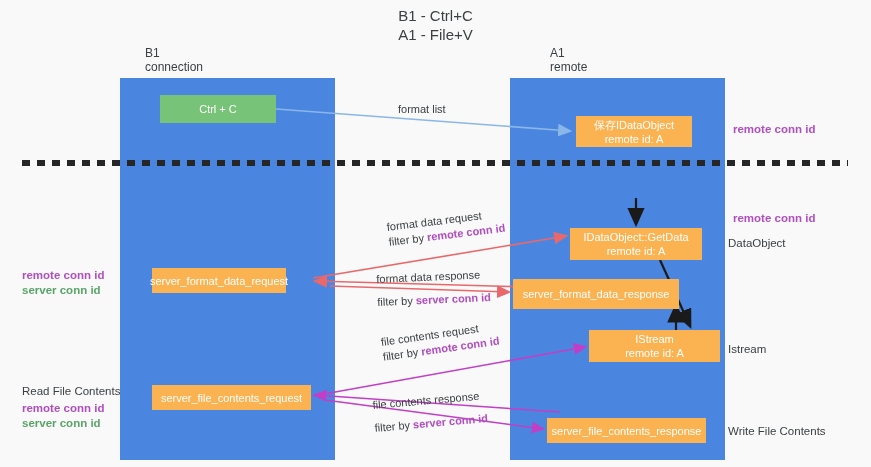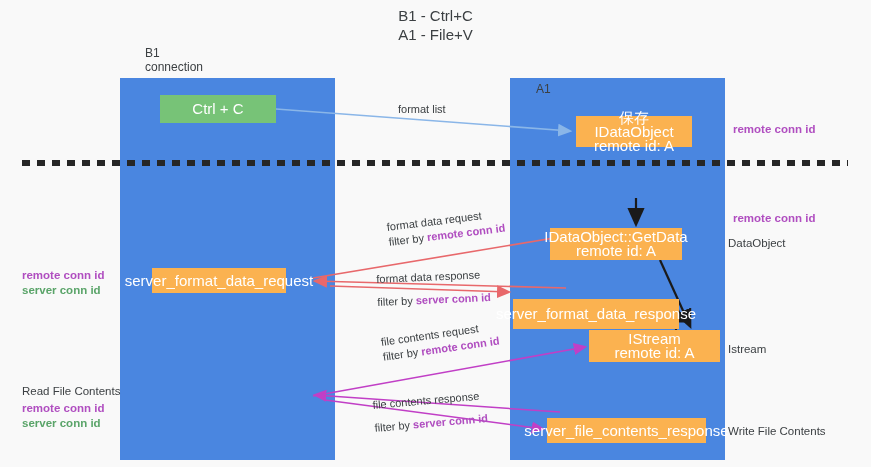--- a/index.html
+++ b/index.html
@@ -18,48 +18,48 @@
   #title{
     left:0;top:6px;width:871px;text-align:center;
     font-size:15px;line-height:19px;color:#3c4043;
   }
 
   
   .col-head{
     font-size:12px;line-height:14px;color:#3c4043;
   }
   #head-b1{left:145px;top:46px;width:140px;}
-  #head-a1{left:536px;top:46px;width:140px;margin-top:36px;}
+  #head-a1{left:550px;top:46px;width:140px;}
 
   
   .lane{background:#4a86e0;}
   #lane-b1{left:120px;top:78px;width:215px;height:382px;}
   #lane-a1{left:510px;top:78px;width:215px;height:382px;}
 
   
   #divider{
     left:22px;top:160px;width:826px;height:6px;
     background-image:repeating-linear-gradient(to right,#262626 0 8px,transparent 8px 15px);
   }
 
   
   .node{
     display:flex;flex-direction:column;align-items:center;justify-content:center;
-    font-size:15px;line-height:14px;color:#ffffff;text-align:center;
+    font-size:11px;line-height:14px;color:#ffffff;text-align:center;
     box-sizing:border-box;padding:2px 4px;
   }
   .node.green{background:#77c377;}
   .node.orange{background:#fbb250;}
 
   #n-ctrlc{left:160px;top:95px;width:116px;height:28px;}
   #n-save-ido{left:576px;top:116px;width:116px;height:31px;}
   #n-ctrlv{left:578px;top:172px;width:116px;height:26px;}
-  #n-getdata{left:550px;top:228px;width:132px;height:32px;}
+  #n-getdata{left:570px;top:228px;width:132px;height:32px;}
   #n-sfdreq{left:152px;top:268px;width:134px;height:25px;}
-  #n-sfdres{left:513px;top:279px;width:166px;height:30px;margin-top:20px;}
+  #n-sfdres{left:513px;top:279px;width:166px;height:30px;}
   #n-istream{left:589px;top:330px;width:131px;height:32px;}
   #n-sfcreq{left:152px;top:385px;width:159px;height:25px;}
   #n-sfcres{left:547px;top:418px;width:159px;height:25px;align-items:center;}
 
   
   .side{font-size:11.5px;line-height:15px;color:#3c4043;}
   .purple{color:#b04ec0;font-weight:bold;}
   .green-t{color:#5aa469;font-weight:bold;}
 
   #lbl-remote-1{left:733px;top:122px;}
@@ -96,20 +96,21 @@
     <div>B1 - Ctrl+C</div>
     <div>A1 - File+V</div>
   </div>
 
   <div class="abs col-head" id="head-b1">
     <div>B1</div>
     <div>connection</div>
   </div>
   <div class="abs col-head" id="head-a1">
     <div>A1</div>
+    <div>remote</div>
   </div>
 
   <svg id="wires" viewBox="0 0 871 467">
     <defs>
       <marker id="ah-blue" markerWidth="9" markerHeight="9" refX="7.5" refY="4" orient="auto">
         <path d="M0,0 L9,4 L0,8 z" fill="#8ab6e8"></path>
       </marker>
       <marker id="ah-red" markerWidth="9" markerHeight="9" refX="7.5" refY="4" orient="auto">
         <path d="M0,0 L9,4 L0,8 z" fill="#e8686b"></path>
       </marker>
@@ -165,20 +166,23 @@
 
   <div class="abs node orange" id="n-sfdres">
     <span>server_format_data_response</span>
   </div>
 
   <div class="abs node orange" id="n-istream">
     <span>IStream</span>
     <span>remote id: A</span>
   </div>
 
+  <div class="abs node orange" id="n-sfcreq">
+    <span>server_file_contents_request</span>
+  </div>
 
   <div class="abs node orange" id="n-sfcres">
     <span>server_file_contents_response</span>
   </div>
 
   <div class="abs edge-lbl" id="e-format-list">format list</div>
 
   <div class="abs edge-lbl" id="e-fdreq">
     <div>format data request</div>
     <div><span>filter by </span><span class="purple">remote conn id</span></div>

